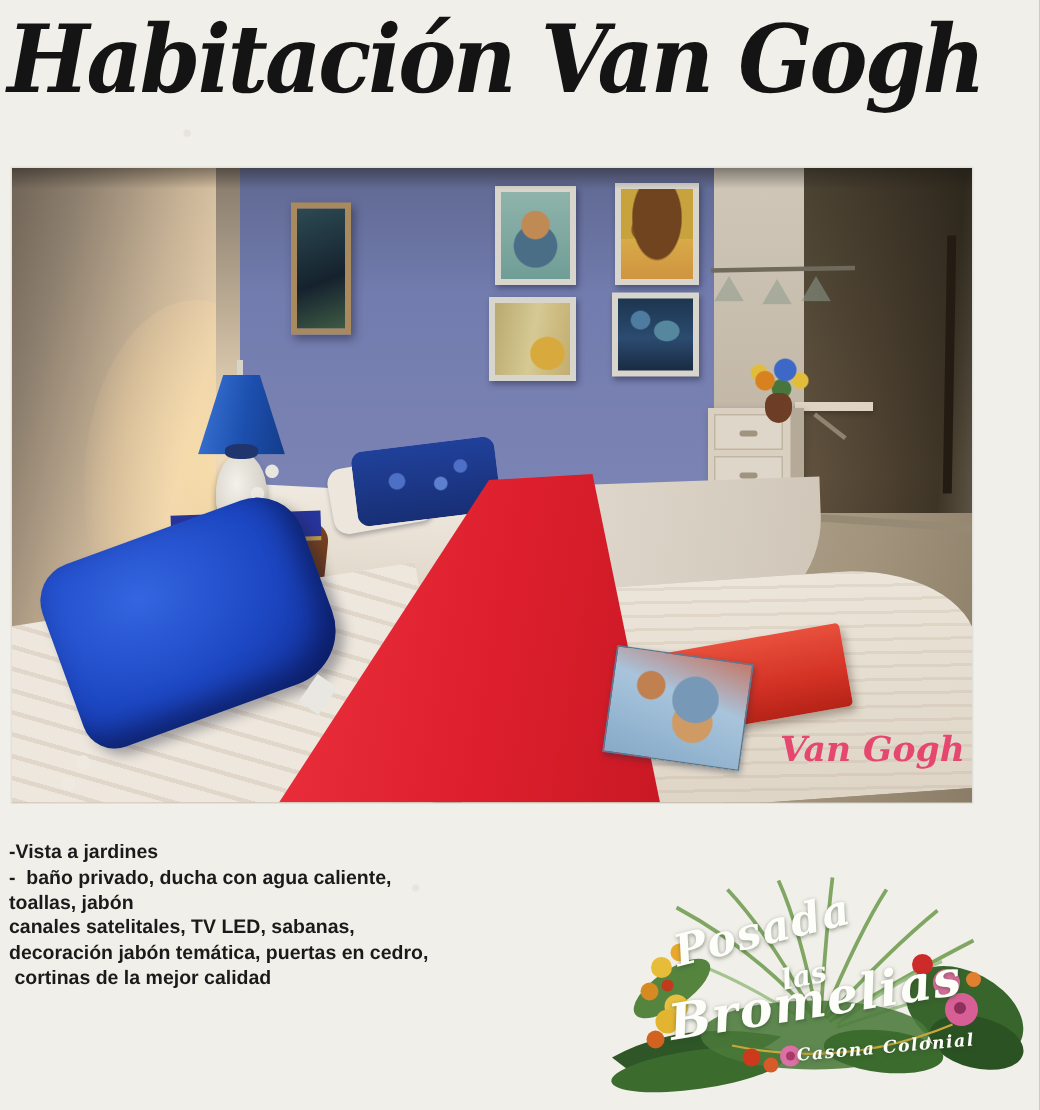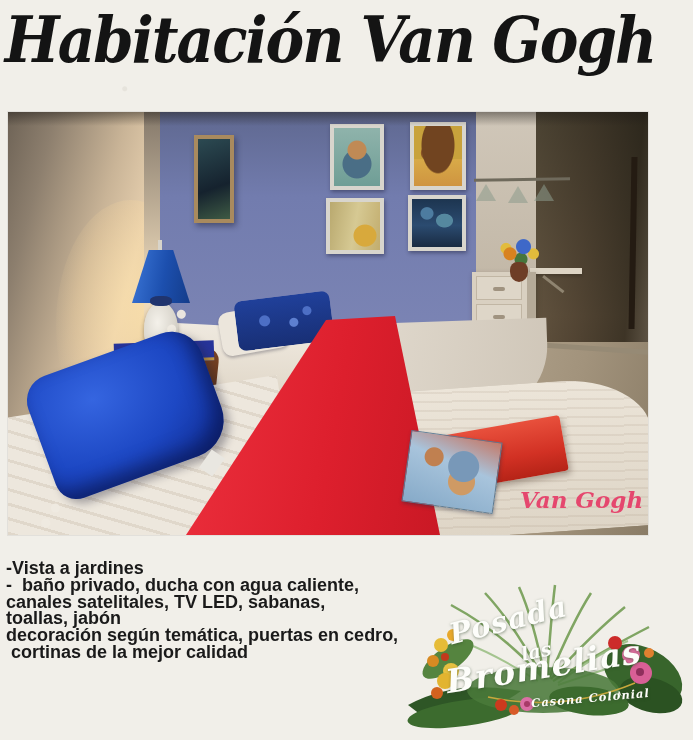--- a/index.html
+++ b/index.html
@@ -147,21 +147,21 @@
     background:
       radial-gradient(circle at 28% 32%, #c08050 9px, transparent 10px),
       radial-gradient(circle at 62% 40%, #7898b8 15px, transparent 16px),
       radial-gradient(circle at 62% 62%, #cf9a64 13px, transparent 14px),
       linear-gradient(15deg,#86aac8,#a8c4dc 60%,#c47a6a);}
   .signature{ left:512px; top:374px; width:130px;
     font-family:"DejaVu Serif", serif; font-style:italic; font-weight:bold;
     font-size:23px; color:#e5476e; letter-spacing:0px;}
   
   .amenities{ position:absolute; left:6px; top:560px; width:430px;
-    font-size:18px; font-weight:bold; color:#1a1a1a; line-height:16.8px;}
+    font-size:13px; font-weight:bold; color:#1a1a1a; line-height:16.8px;}
   .amenities div{ white-space:pre; }
   
   .logo{ position:absolute; left:393px; top:583px; width:300px; height:157px;}
   .logo svg{ position:absolute; left:0; top:0;}
   .logo .w{ position:absolute; color:#fdfdfa; font-family:"DejaVu Serif", serif;
     font-style:italic; font-weight:bold; text-shadow:0 1px 3px rgba(45,70,40,.55);}
   .logo-word1{ left:55px; top:20px; font-size:29px; transform:rotate(-14deg); letter-spacing:1px;}
   .logo-word2{ left:128px; top:57px; font-size:19px; transform:rotate(-12deg);}
   .logo-word3{ left:52px; top:64px; font-size:33px; transform:rotate(-9deg); letter-spacing:1px;}
   .logo-sub{ left:138px; top:108px; font-size:11.5px; font-family:"Liberation Sans",sans-serif;
@@ -245,23 +245,23 @@
     <div class="folder-red"></div>
     <div class="book"></div>
 
     <div class="signature">Van Gogh</div>
     <div class="topshade"></div>
   </div>
 
   <div class="amenities">
     <div>-Vista a jardines</div>
     <div>-  baño privado, ducha con agua caliente,</div>
+    <div>toallas, jabón</div>
     <div>canales satelitales, TV LED, sabanas,</div>
-    <div>toallas, jabón</div>
-    <div>decoración según temática, puertas en cedro,</div>
+    <div>decoración jabón temática, puertas en cedro,</div>
     <div> cortinas de la mejor calidad</div>
   </div>
 
   <div class="logo">
     <svg width="300" height="157" viewBox="0 0 300 157">
       <g stroke="#7aa25c" stroke-width="2.5" fill="none" opacity=".95">
         <path d="M150,95 Q110,50 58,22"></path>
         <path d="M150,95 Q120,40 92,10"></path>
         <path d="M152,95 Q140,35 126,4"></path>
         <path d="M154,95 Q158,35 162,2"></path>

